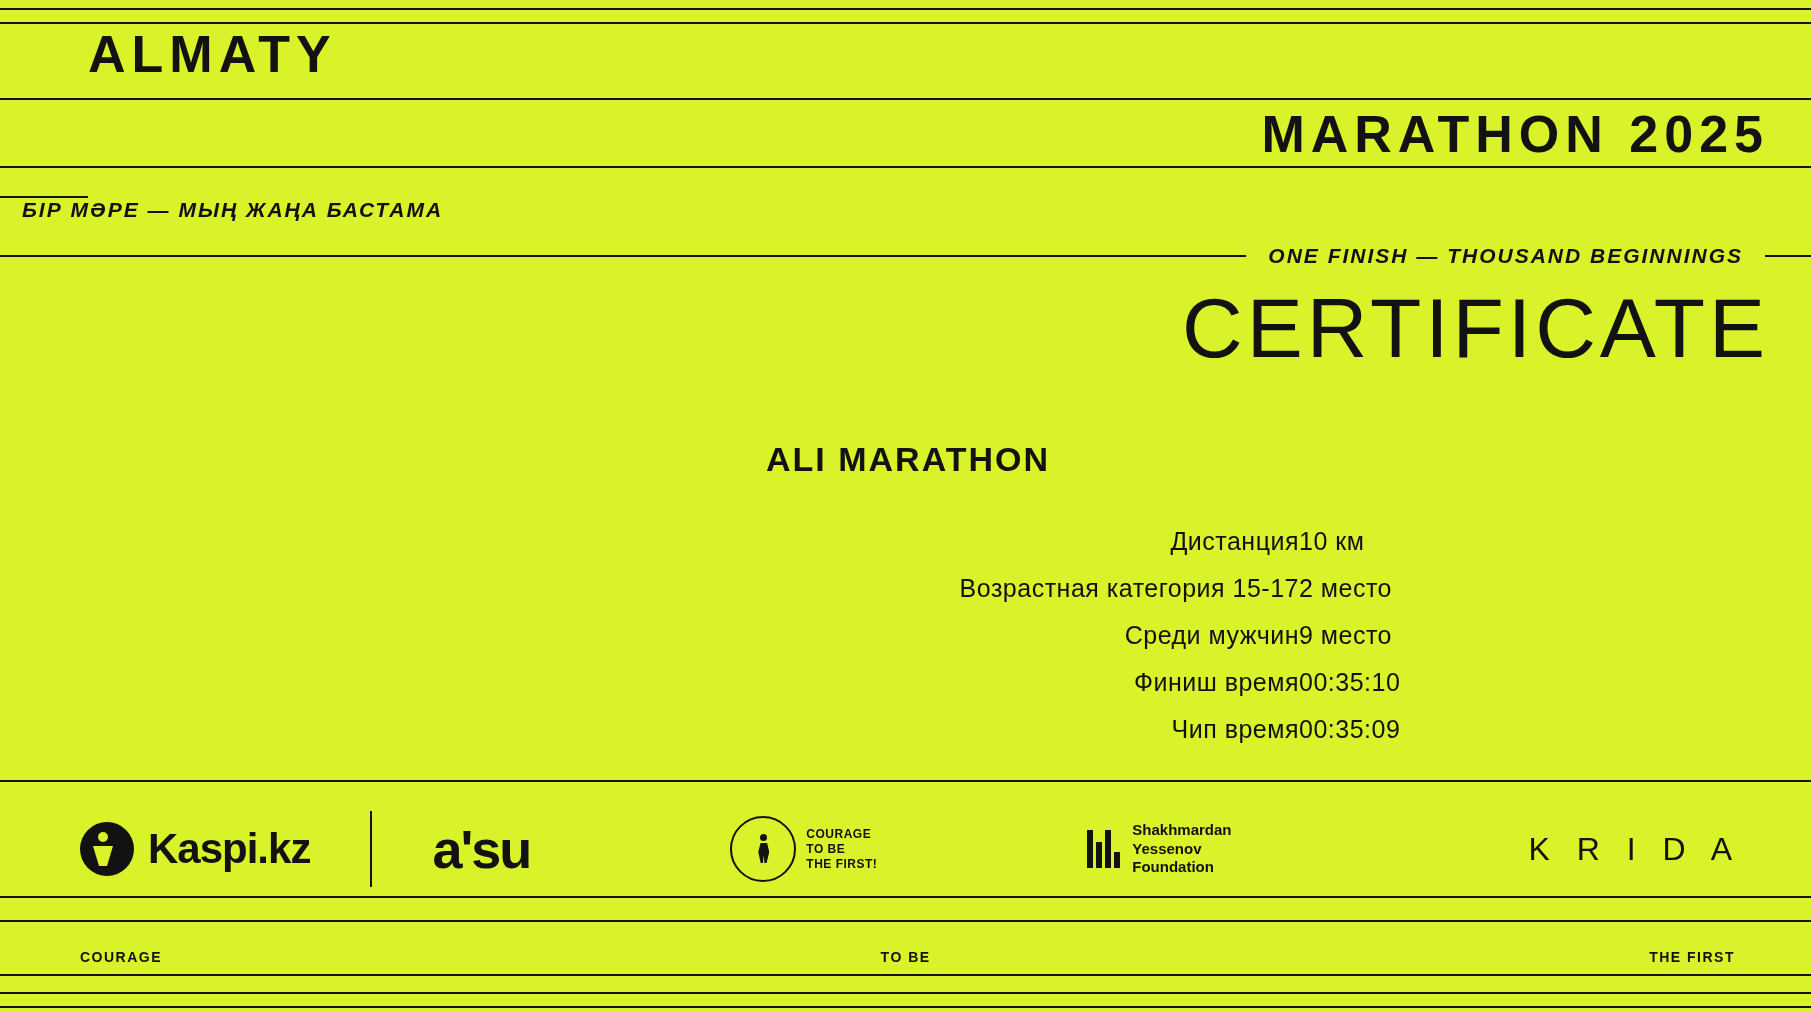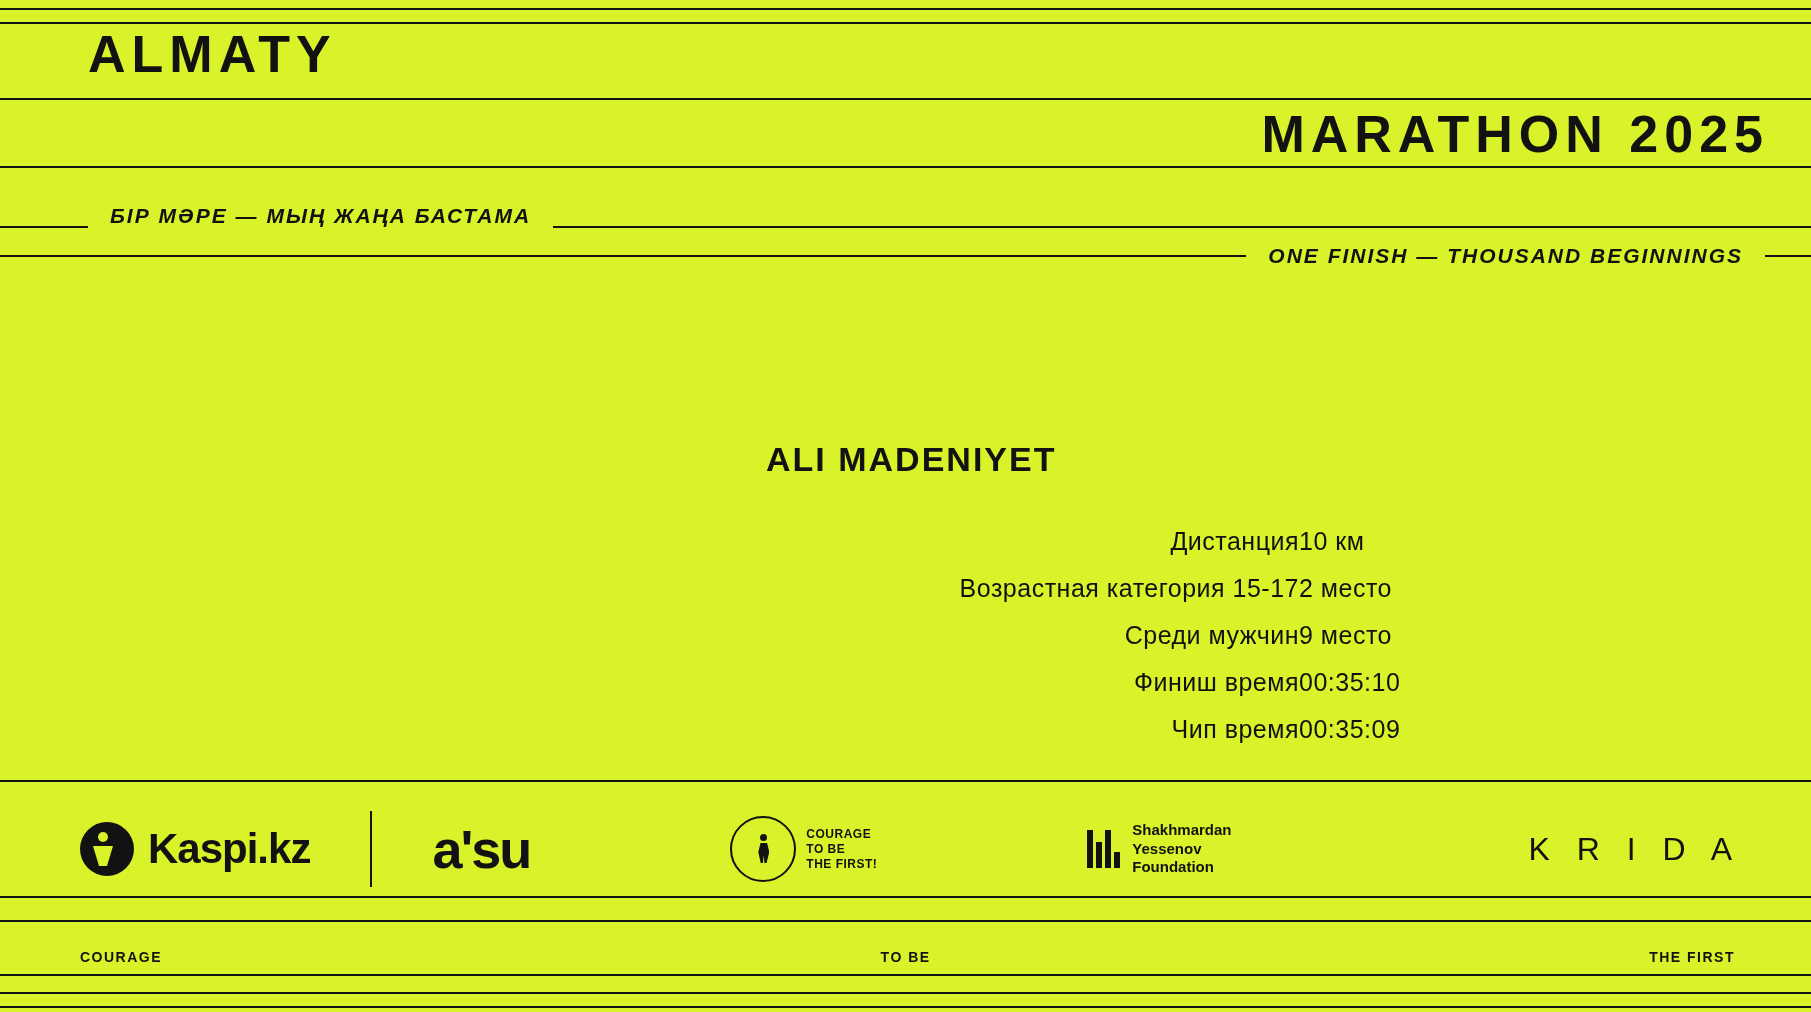--- a/index.html
+++ b/index.html
@@ -52,21 +52,22 @@
   }
 
   
   .slogan-kz-row {
     position: absolute;
     left: 0;
     right: 0;
     top: 196px;
     height: 32px;
     display: flex;
-    align-items: flex-end;
+    align-items: flex-start;
+    flex-direction: column;
   }
   .slogan-kz-row .lead-line {
     width: 88px;
     height: 2px;
     background: #121212;
     flex: none;
   }
   .slogan-kz {
     font-style: italic;
     font-weight: 700;
@@ -345,22 +346,23 @@
     <span class="slogan-kz">БІР МӘРЕ — МЫҢ ЖАҢА БАСТАМА</span>
     <span class="trail-line"></span>
   </div>
 
   <div class="slogan-en-row">
     <span class="lead-line"></span>
     <span class="slogan-en">ONE FINISH — THOUSAND BEGINNINGS</span>
     <span class="trail-line"></span>
   </div>
 
-
-  <div class="athlete-name">ALI MADENIYET</div>
+  <div class="cert-title">CERTIFICATE</div>
+
+  <div class="athlete-name">ALI MARATHON</div>
 
   <div class="results">
     <div class="result-row">
       <span class="result-label">Дистанция</span>
       <span class="result-value">10 км</span>
     </div>
     <div class="result-row">
       <span class="result-label">Возрастная категория 15-17</span>
       <span class="result-value">2 место</span>
     </div>

